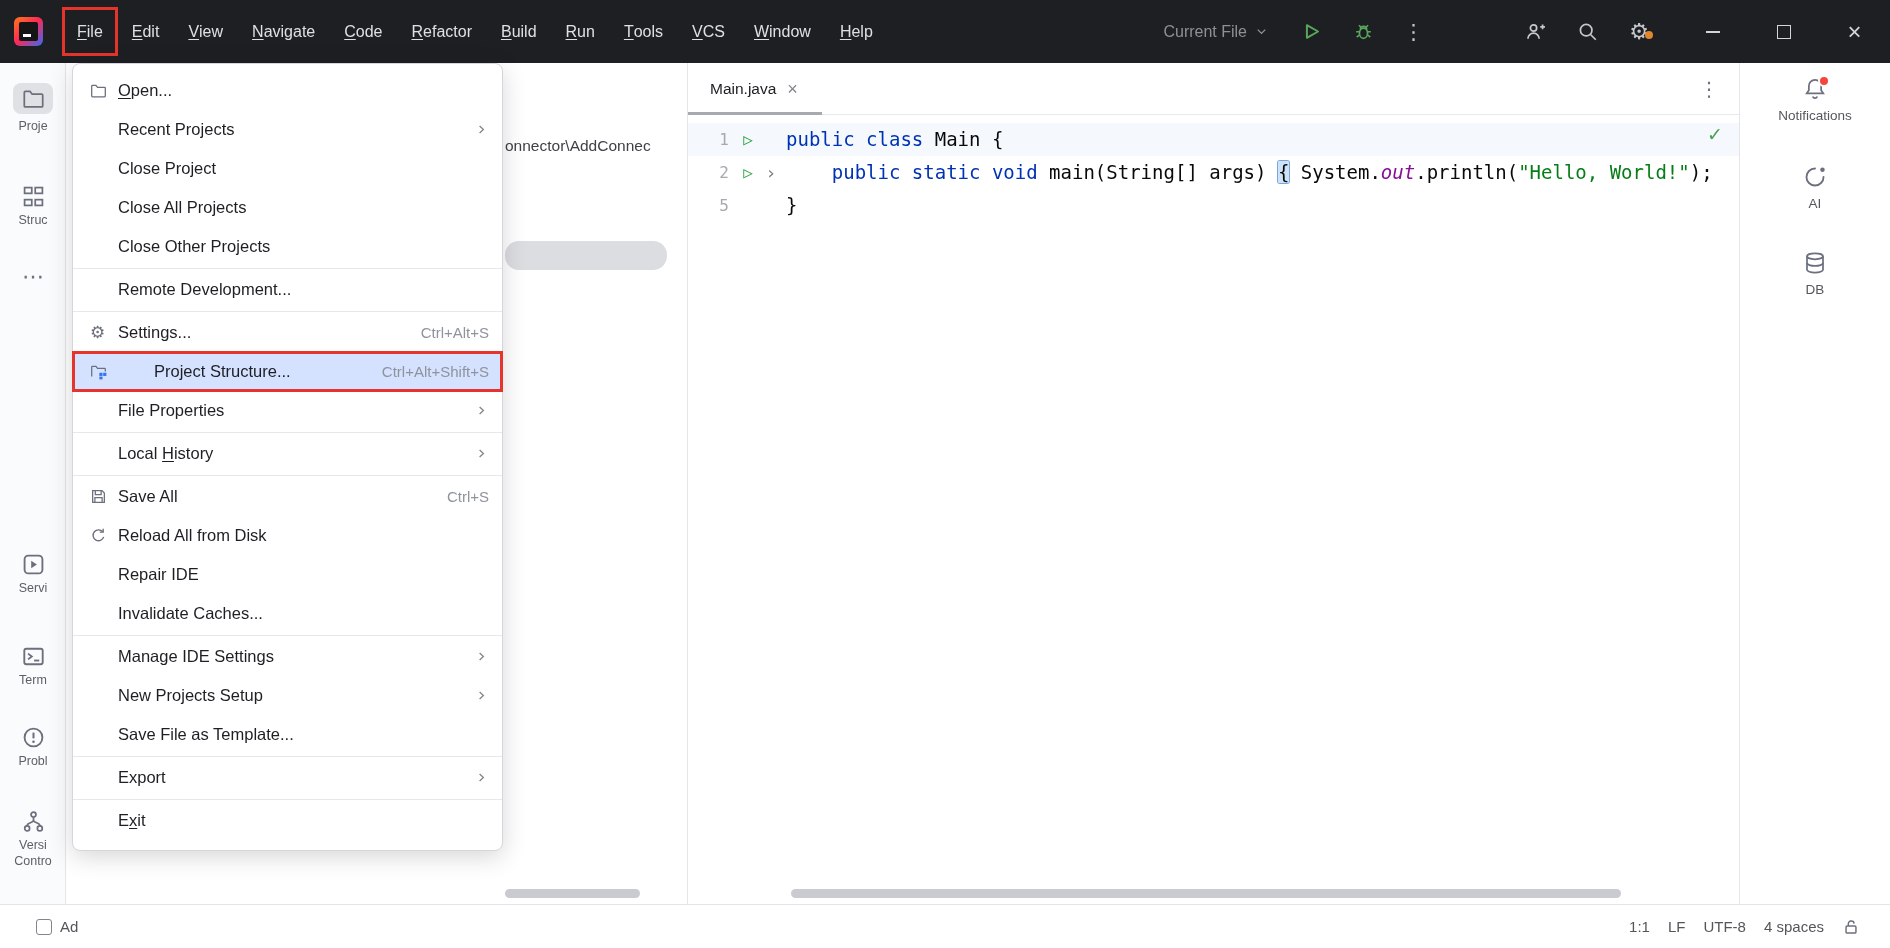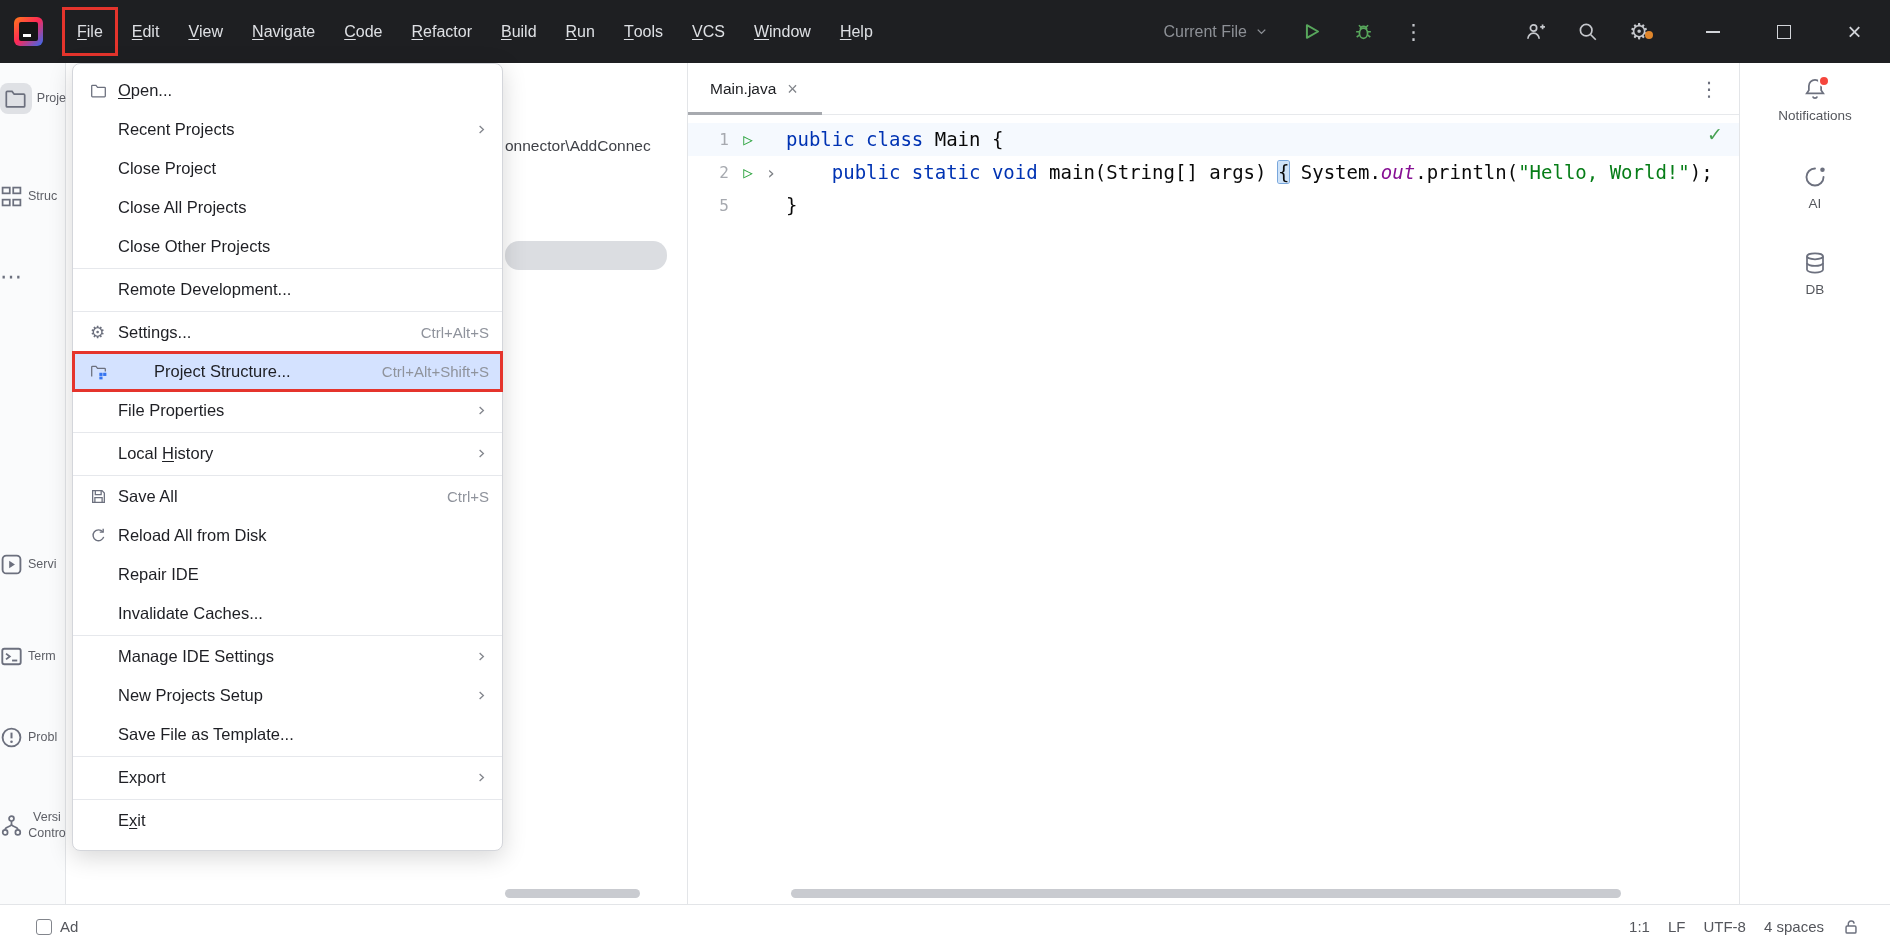--- a/index.html
+++ b/index.html
@@ -24,21 +24,21 @@
   .tb-spacer{width:100px;}
   .gear-glyph{font-size:22px;line-height:1;}
   .gear-dot{position:absolute;top:10px;right:-2px;width:8px;height:8px;border-radius:50%;background:#e0862c;}
   .win-btn{width:71px;height:63px;display:flex;align-items:center;justify-content:center;color:#d2d4d9;}
   .min-glyph{width:14px;border-top:2px solid #d2d4d9;display:block;}
   .max-glyph{width:12px;height:12px;border:1.8px solid #d2d4d9;display:block;}
   .close-glyph{font-size:24px;line-height:1;}
 
   
   .toolstrip-left{position:absolute;left:0;top:63px;width:66px;bottom:44px;background:#fafbfc;border-right:1px solid #e3e5e8;box-sizing:border-box;}
-  .strip-item{position:absolute;left:0;width:66px;display:flex;flex-direction:row;align-items:center;gap:5px;color:#6c707e;}
+  .strip-item{position:absolute;left:0;width:66px;display:flex;flex-direction:column;align-items:center;gap:5px;color:#6c707e;}
   .strip-ic{display:flex;align-items:center;justify-content:center;}
   .strip-ic svg{width:23px;height:23px;}
   .strip-ic.boxed{background:#dfe1e5;border-radius:8px;width:40px;height:31px;}
   .strip-label{font-size:12.5px;color:#5d5f66;text-align:center;line-height:1.25;max-width:52px;}
   .glyph{font-style:normal;}
   .more-glyph{font-size:22px;color:#6c707e;line-height:1;}
 
   
   .project-panel{position:absolute;left:67px;top:63px;width:620px;bottom:44px;background:#fff;overflow:hidden;}
   .clipped-path{position:absolute;left:438px;top:74px;right:0;height:24px;font-size:15.5px;color:#3f4147;white-space:pre;overflow:hidden;}

